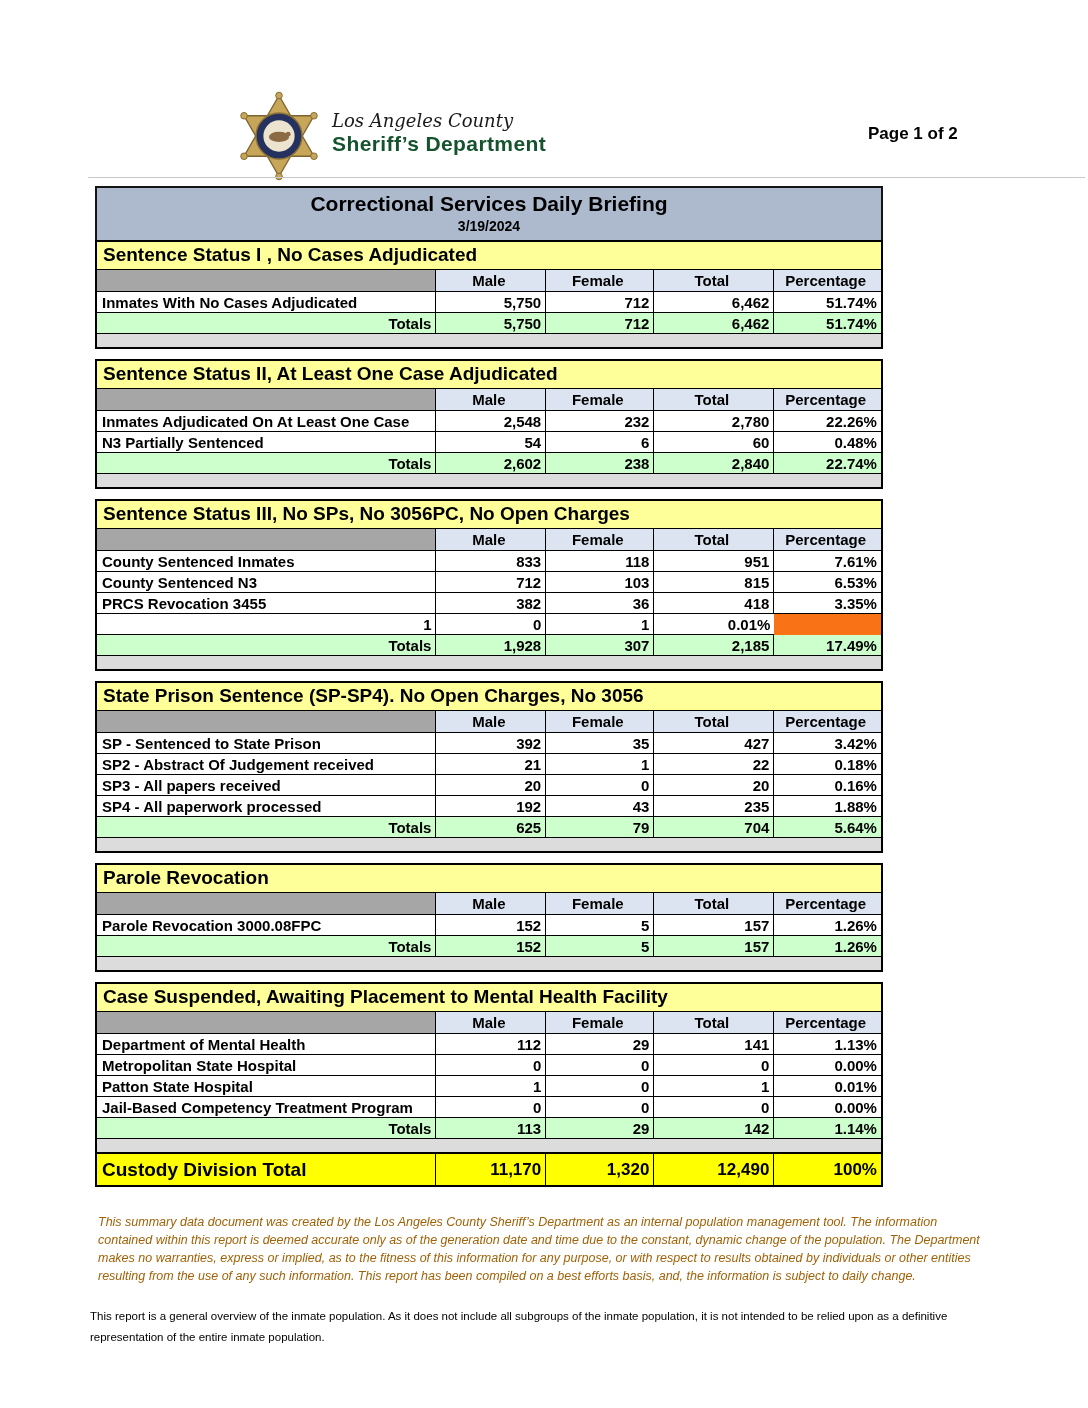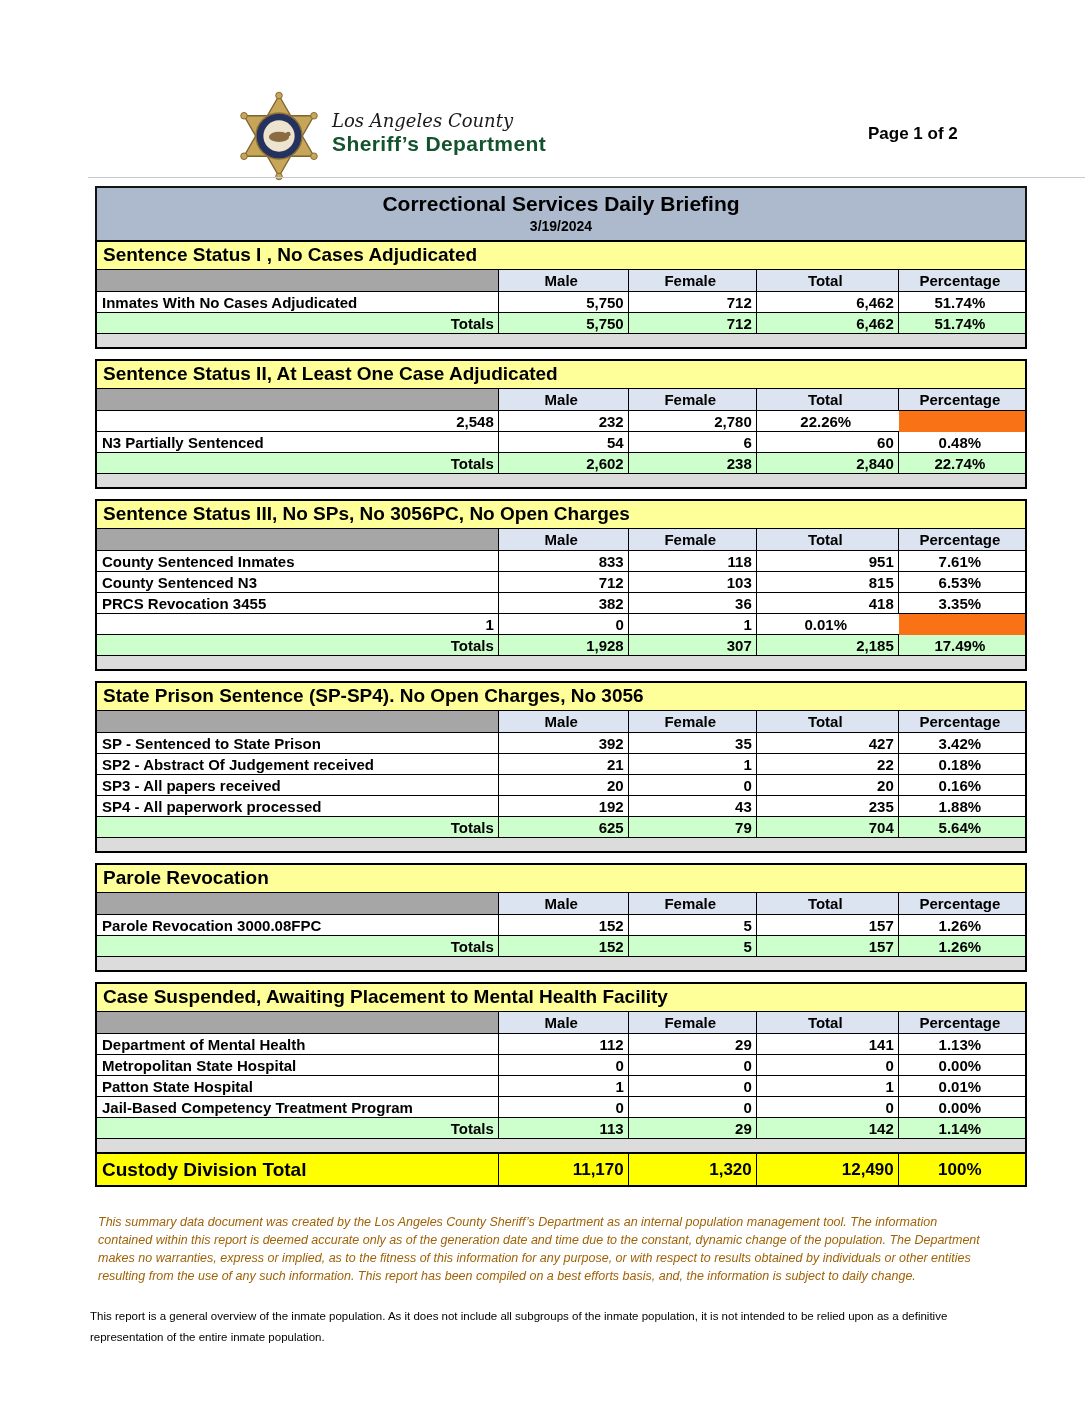--- a/index.html
+++ b/index.html
@@ -14,39 +14,39 @@
     font-family:"Liberation Sans", sans-serif; color:#000;
   }
   
   .badge{position:absolute; left:233px; top:90px; width:92px; height:92px;}
   .brand{position:absolute; left:332px; top:110px;}
   .brand-line1{font-family:"DejaVu Serif", serif; font-style:italic; font-size:18px; color:#1a1a1a;}
   .brand-line2{font-size:21px; font-weight:bold; letter-spacing:.4px; color:#14532d; margin-top:1px;}
   .page-label{position:absolute; left:868px; top:124px; font-size:17px; font-weight:bold;}
   .rule{position:absolute; left:88px; top:177px; width:997px; border-top:1.5px solid #c6c9ce;}
   
-  .content{position:absolute; left:95px; top:186px; width:932px;}
+  .content{position:absolute; left:95px; top:186px; width:788px;}
   .title-block{
     background:var(--title-bar); border:2px solid #141414; text-align:center;
     padding:4px 0 6px 0;
   }
   .report-title{font-size:21px; font-weight:bold;}
   .report-date{font-size:14px; font-weight:bold; margin-top:2px;}
   
   .tbl{border:2px solid var(--border); background:#f97316;}
   .tbl.first{margin-top:-2px;}
   .tbl.gap{margin-top:10px;}
   .tbl.grand{margin-top:-2px; border-top:2px solid var(--border);}
   .sec-title{
     background:var(--section-header); font-size:19px; font-weight:bold;
     padding:2px 6px 3px 6px; border-bottom:1px solid var(--border); line-height:22px;
   }
   .grid-row{display:grid; grid-template-columns:43.3% 14% 13.8% 15.3% 13.6%;}
   .cell{border-right:1px solid var(--border); overflow:hidden; white-space:nowrap;}
-  .cell:last-child{border-right:none;text-align:center;}
+  .cell:last-child{border-right:none;}
   .header-row .cell{
     height:22px; line-height:22px; text-align:center; font-size:15px; font-weight:bold;
     background:var(--column-header); border-bottom:1px solid var(--border);
   }
   .header-row .hdr-blank{background:var(--header-label-cell);}
   .data-row .cell{
     height:21px; line-height:21px; font-size:15px; font-weight:bold;
     border-bottom:1px solid var(--border); background:#fff;
   }
   .label-cell{text-align:left; padding-left:5px;}
@@ -136,20 +136,21 @@
         <div class="tbl gap">
           <div class="sec-title">Sentence Status II, At Least One Case Adjudicated</div>
           <div class="grid-row header-row">
             <div class="cell label-cell hdr-blank"></div>
             <div class="cell num-cell">Male</div>
             <div class="cell num-cell">Female</div>
             <div class="cell num-cell">Total</div>
             <div class="cell num-cell">Percentage</div>
           </div>
           <div class="grid-row data-row">
+            <div class="cell label-cell">Inmates Adjudicated On At Least One Case</div>
             <div class="cell num-cell">2,548</div>
             <div class="cell num-cell">232</div>
             <div class="cell num-cell">2,780</div>
             <div class="cell num-cell">22.26%</div>
           </div>
           <div class="grid-row data-row">
             <div class="cell label-cell">N3 Partially Sentenced</div>
             <div class="cell num-cell">54</div>
             <div class="cell num-cell">6</div>
             <div class="cell num-cell">60</div>

